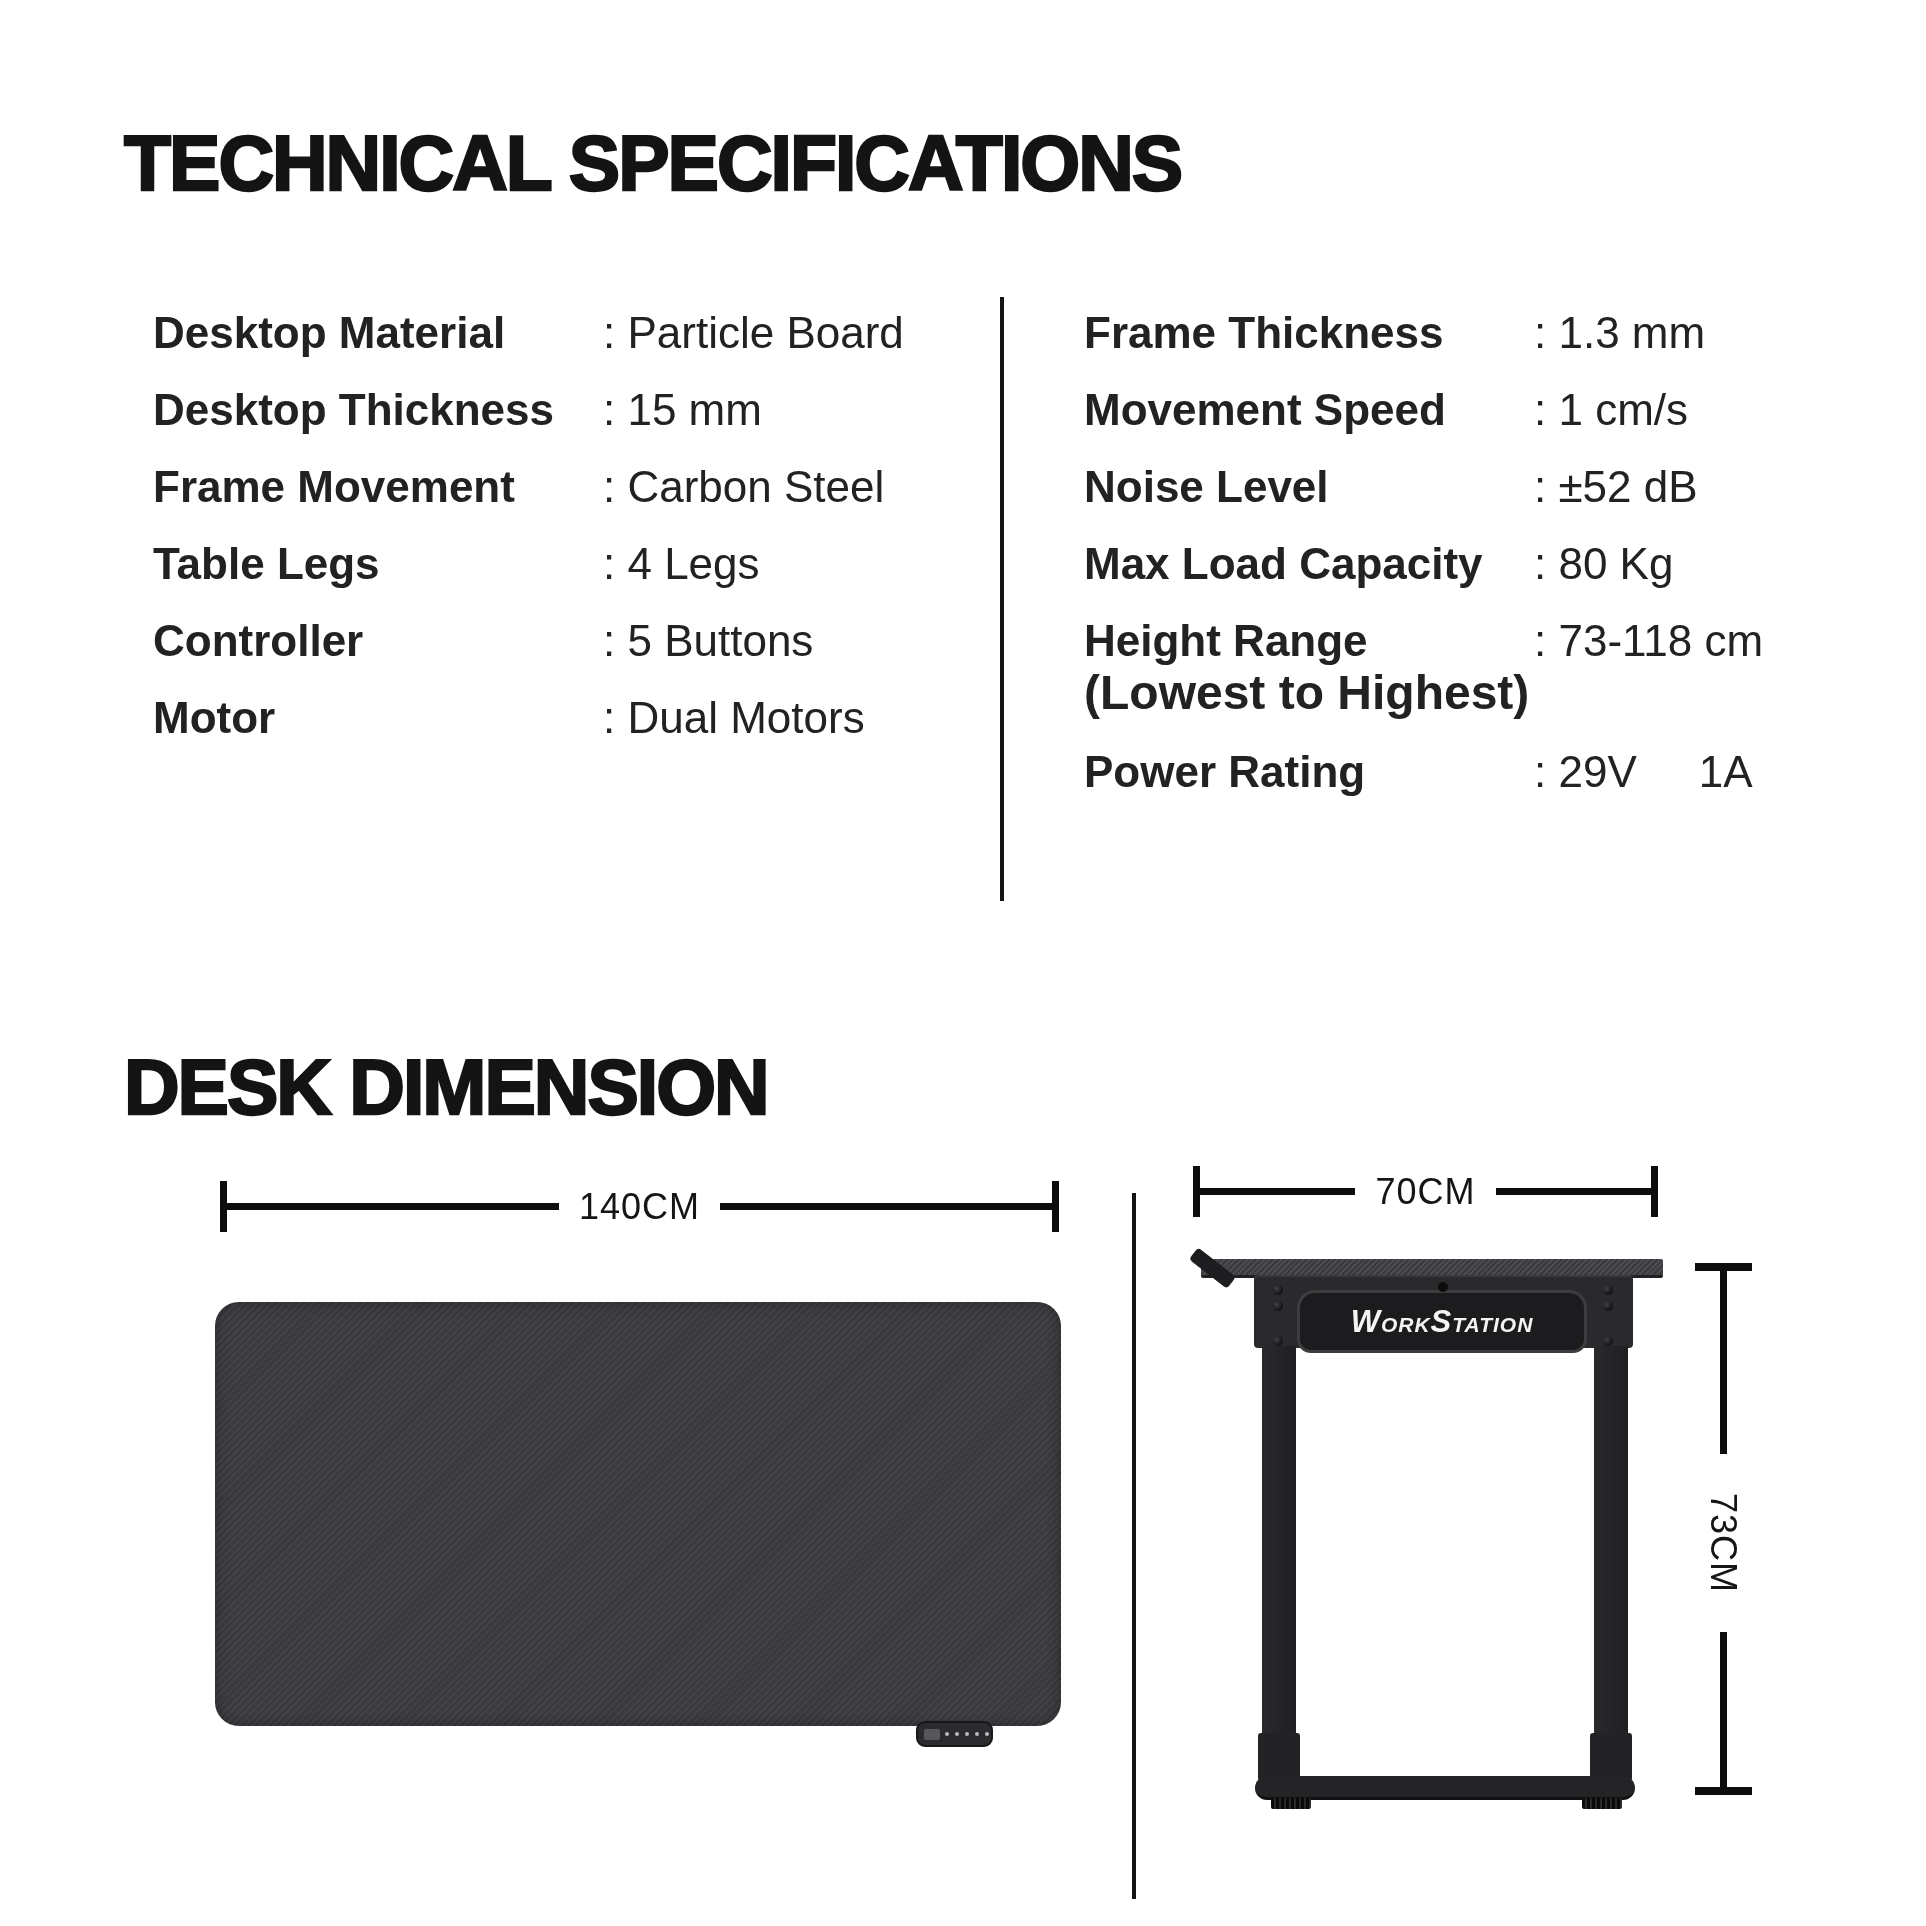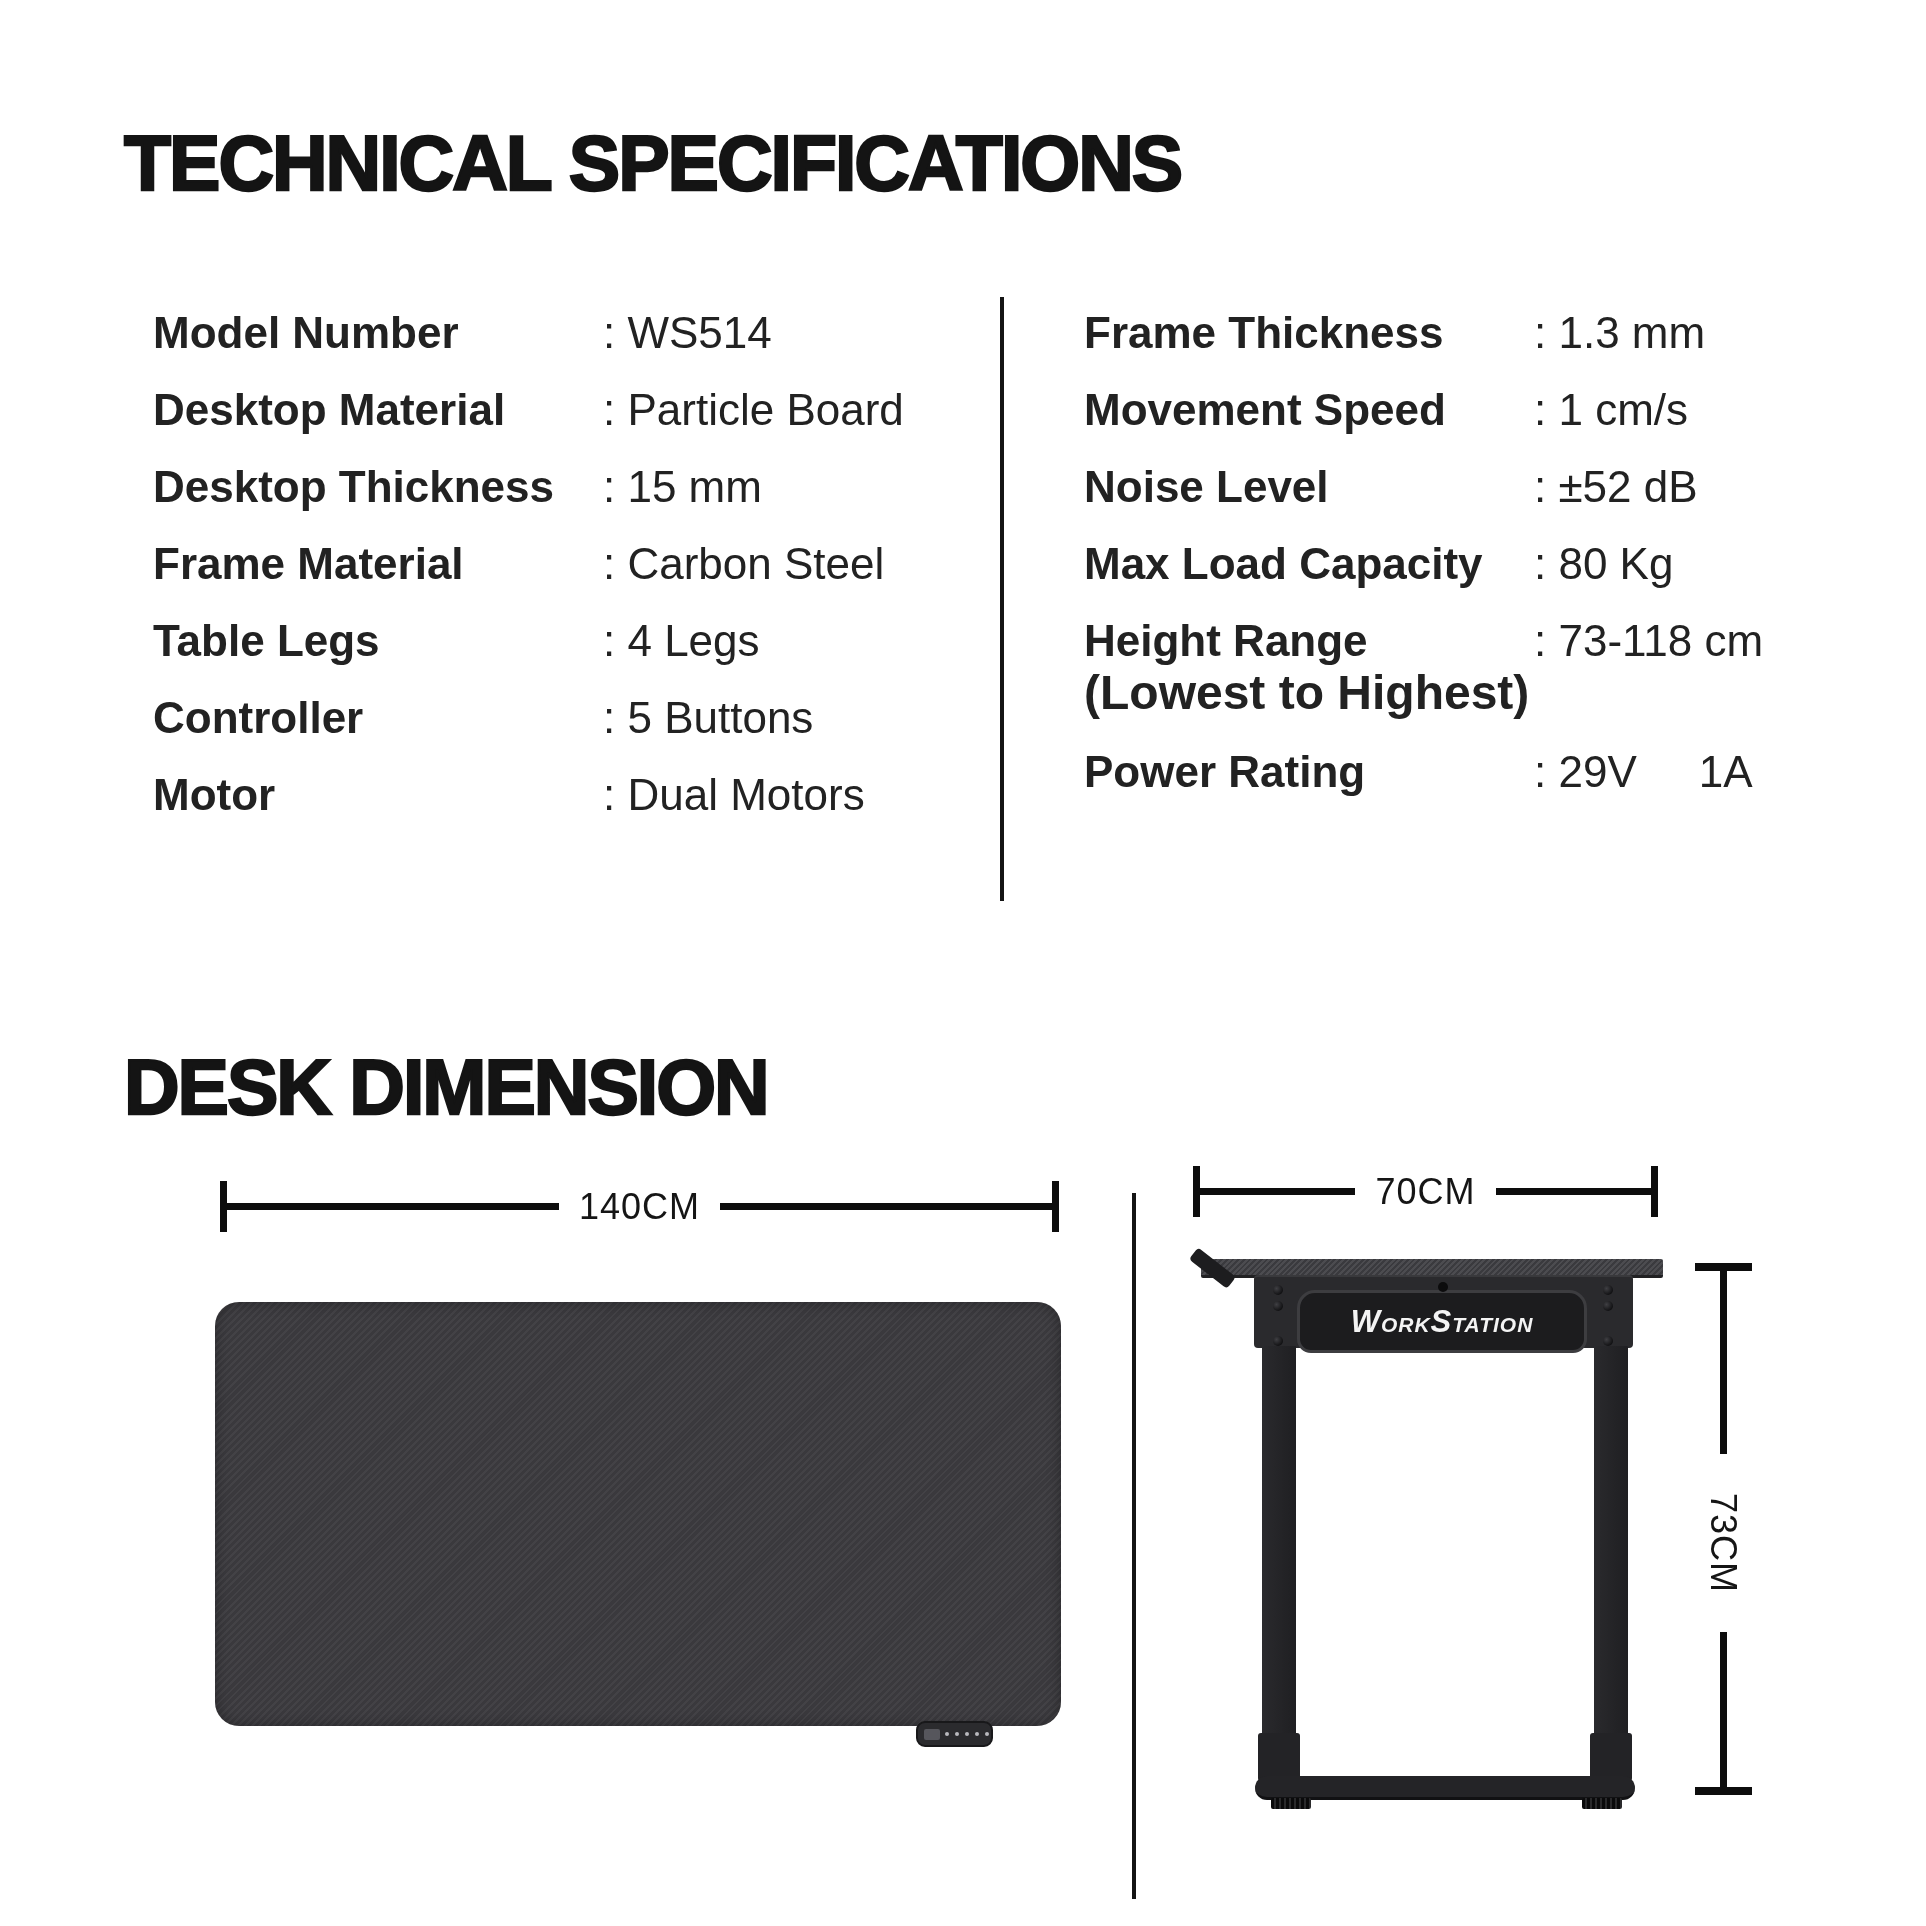--- a/index.html
+++ b/index.html
@@ -101,33 +101,29 @@
 </style>
 </head>
 <body>
 
 <div class="canvas">
 
   <h1 class="big-title" id="title-tech">TECHNICAL SPECIFICATIONS</h1>
 
   <div class="spec-col" id="spec-left">
     <div class="spec-row">
-      <span class="spec-label-wrap"><span class="spec-label">Model Number</span></span>
-      <span class="spec-value">: WS514</span>
-    </div>
-    <div class="spec-row">
       <span class="spec-label-wrap"><span class="spec-label">Desktop Material</span></span>
       <span class="spec-value">: Particle Board</span>
     </div>
     <div class="spec-row">
       <span class="spec-label-wrap"><span class="spec-label">Desktop Thickness</span></span>
       <span class="spec-value">: 15 mm</span>
     </div>
     <div class="spec-row">
-      <span class="spec-label-wrap"><span class="spec-label">Frame Material</span></span>
+      <span class="spec-label-wrap"><span class="spec-label">Frame Movement</span></span>
       <span class="spec-value">: Carbon Steel</span>
     </div>
     <div class="spec-row">
       <span class="spec-label-wrap"><span class="spec-label">Table Legs</span></span>
       <span class="spec-value">: 4 Legs</span>
     </div>
     <div class="spec-row">
       <span class="spec-label-wrap"><span class="spec-label">Controller</span></span>
       <span class="spec-value">: 5 Buttons</span>
     </div>

